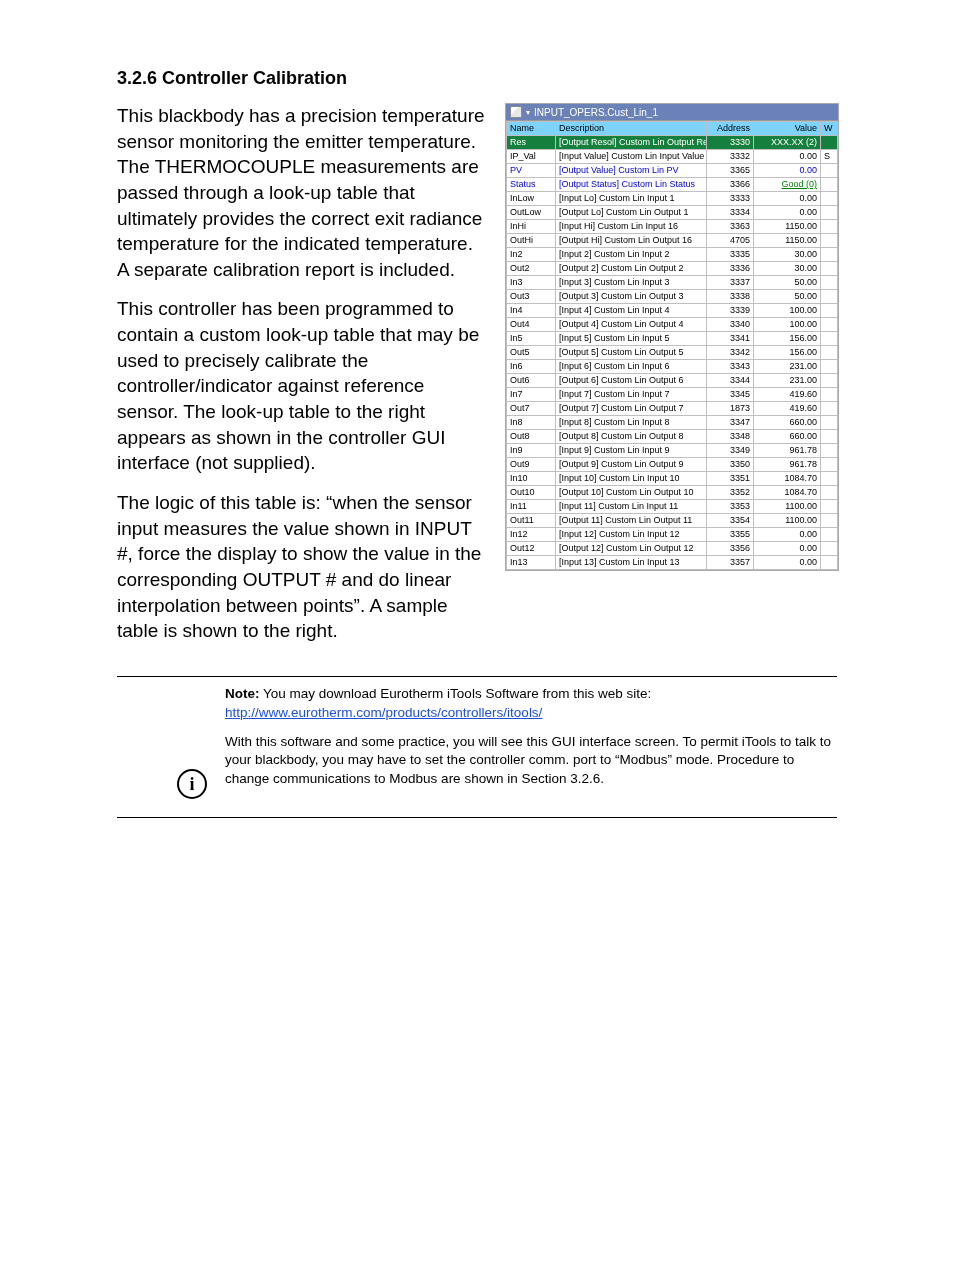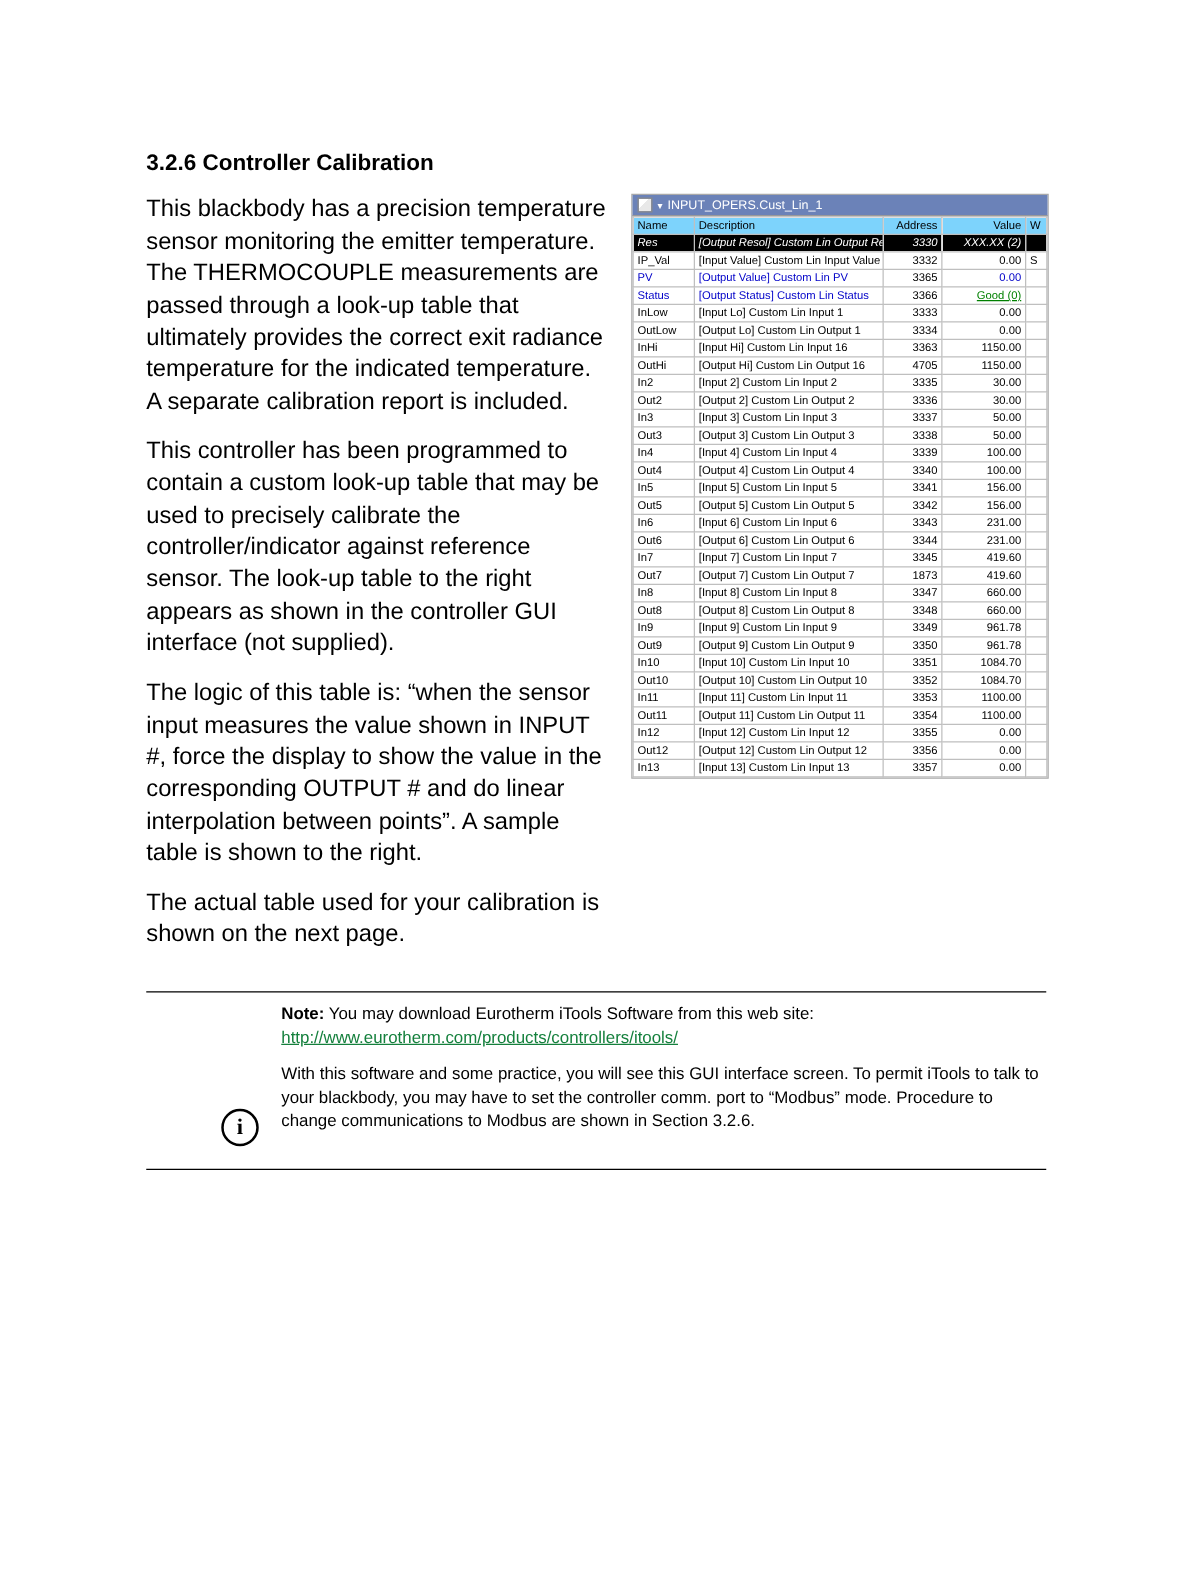--- a/index.html
+++ b/index.html
@@ -7,21 +7,21 @@
     padding: 0;
     background: #fff;
     font-family: Verdana, Geneva, sans-serif;
     color: #000;
   }
   .page {
     width: 954px;
     height: 1270px;
     position: relative;
     box-sizing: border-box;
-    padding: 120px 117px 60px 117px;
+    padding: 68px 117px 60px 117px;
   }
   .heading {
     font-weight: bold;
     font-size: 18px;
     margin-bottom: 14px;
   }
   .two-col {
     display: flex;
     gap: 18px;
     align-items: flex-start;
@@ -84,21 +84,21 @@
   }
   table.gui th {
     background: #7dd3fc;
     text-align: left;
     font-weight: normal;
   }
   table.gui th.addr, table.gui td.addr { text-align: right; width: 40px; }
   table.gui th.val, table.gui td.val { text-align: right; width: 60px; }
   table.gui th.w { width: 10px; }
   table.gui th.name-col { width: 42px; }
-  tr.sel td { background: #000000; color: #fff; font-style: italic; }
+  tr.sel td { background: #15803d; color: #fff; }
   .blue { color: #0000c8; }
   .green { color: #008000; text-decoration: underline; }
 
   .rule {
     border: none;
     border-top: 1.5px solid #000;
     margin: 18px 0 8px 0;
   }
 
   .note-block {
@@ -122,21 +122,21 @@
     display: flex;
     align-items: center;
     justify-content: center;
     font-family: Georgia, serif;
     font-weight: bold;
     font-size: 18px;
     margin-top: 36px;
   }
   .note-body p { margin: 0 0 10px 0; }
   .note-body .bold { font-weight: bold; }
-  .note-body a { color: #15803d; text-decoration: underline; }
+  .note-body a { color: #1d4ed8; text-decoration: underline; }
 
   .footer {
     position: absolute;
     bottom: 60px;
     left: 117px;
     right: 117px;
     border-top: 1.5px solid #000;
     padding-top: 6px;
     font-size: 12px;
     display: flex;
@@ -151,21 +151,20 @@
 
 <div class="page">
 
   <div class="heading">3.2.6  Controller Calibration</div>
 
   <div class="two-col">
     <div class="left-col">
       <p>This blackbody has a precision temperature sensor monitoring the emitter temperature. The THERMOCOUPLE measurements are passed through a look-up table that ultimately provides the correct exit radiance temperature for the indicated temperature. A separate calibration report is included.</p>
       <p>This controller has been programmed to contain a custom look-up table that may be used to precisely calibrate the controller/indicator against reference sensor.  The look-up table to the right appears as shown in the controller GUI interface (not supplied).</p>
       <p>The logic of this table is: “when the sensor input measures the value shown in INPUT #, force the display to show the value in the corresponding OUTPUT # and do linear interpolation between points”.  A sample table is shown to the right.</p>
-      <p>The actual table used for your calibration is shown on the next page.</p>
     </div>
 
     <div class="right-col">
       <div class="gui-window">
         <div class="gui-title">
           <span class="doc-ico"></span>
           <span class="arrow-ico">▾</span>
           <span>INPUT_OPERS.Cust_Lin_1</span>
         </div>
         <table class="gui">

